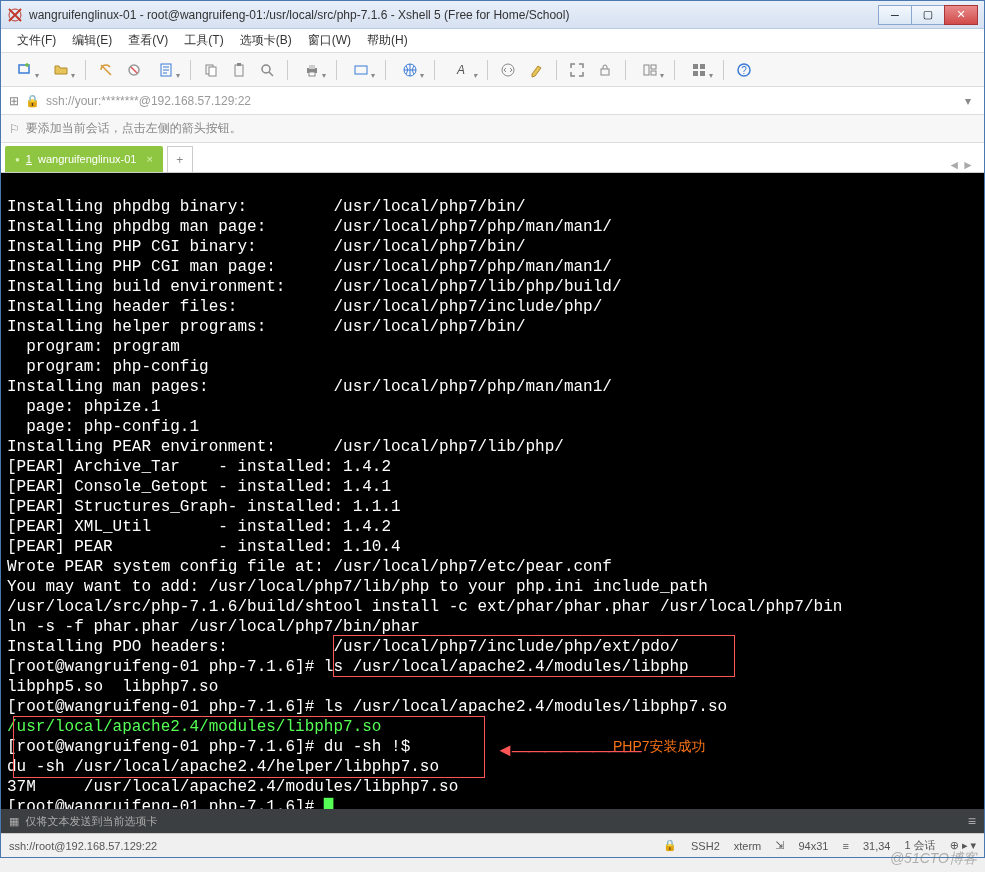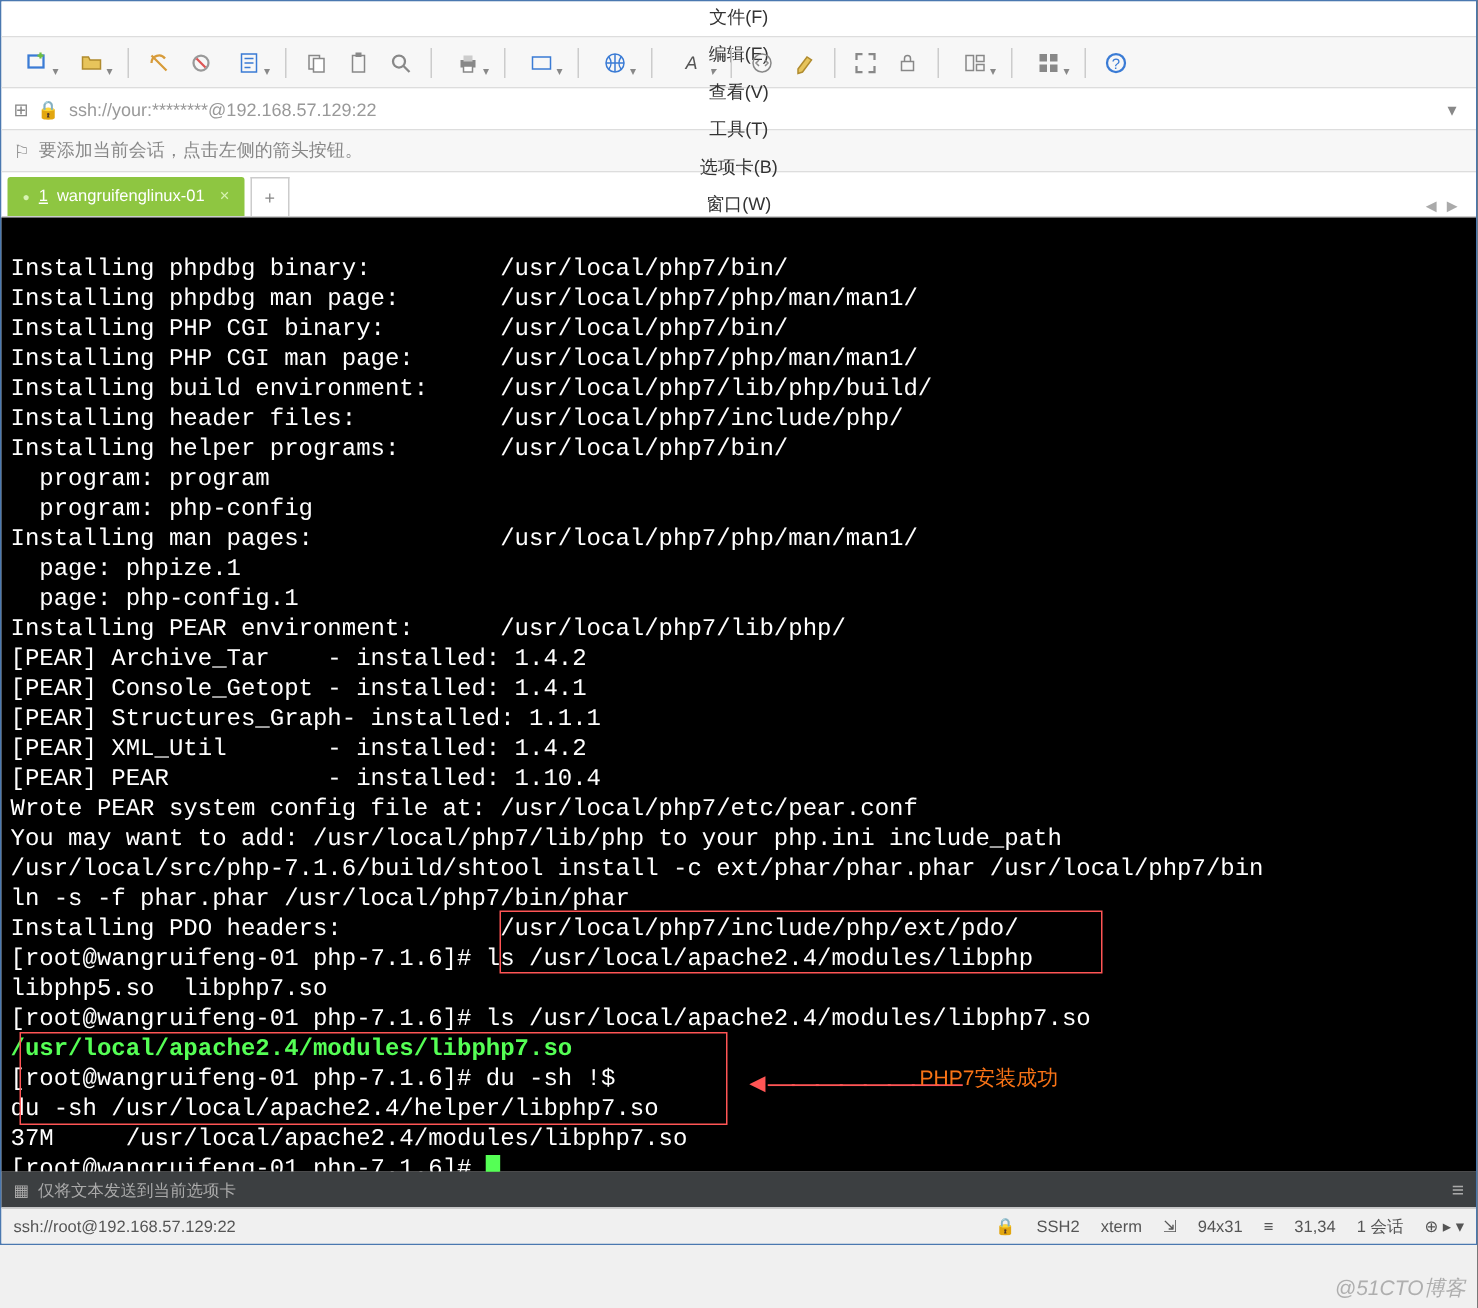--- a/index.html
+++ b/index.html
@@ -37,21 +37,20 @@
 }
 .win-btn.close { background: linear-gradient(to bottom, #e88b8b 0%, #d24a4a 100%); border-color: #a83636; color: #fff; }
 .menubar {
   height: 24px;
   background: #fff;
   display: flex;
   align-items: center;
   padding: 0 10px;
   gap: 4px;
   border-bottom: 1px solid #ddd;
-  flex-direction: column;
 }
 .menu-item { padding: 2px 6px; color: #333; }
 .toolbar {
   height: 34px;
   background: #f7f7f7;
   border-bottom: 1px solid #ddd;
   display: flex;
   align-items: center;
   padding: 0 8px;
   gap: 4px;
@@ -130,21 +129,21 @@
   font-family: "Consolas", "Courier New", monospace;
   font-size: 16px;
   line-height: 20px;
   padding: 4px 6px;
   height: 636px;
   overflow: hidden;
   white-space: pre;
   position: relative;
 }
 .t-green { color: #55ff55; }
-.t-bold { font-weight: bold; }
+.t-bold { font-weight: normal; }
 .t-cursor { background: #55ff55; color: #55ff55; }
 .red-box1 {
   position: absolute;
   border: 1px solid #ff5555;
   left: 332px;
   top: 462px;
   width: 402px;
   height: 42px;
   pointer-events: none;
 }
@@ -205,20 +204,34 @@
   color: rgba(120,120,120,0.55);
   font-size: 14px;
   font-style: italic;
 }
 </style>
 </head>
 <body>
 
 <div class="window-frame">
 
+  <div class="titlebar">
+    <span class="app-icon">
+      <svg viewBox="0 0 16 16" width="16" height="16">
+          <path fill="#c0392b" d="M2 2l12 12M14 2L2 14" stroke="#c0392b" stroke-width="2"></path>
+          <circle cx="8" cy="8" r="6" fill="none" stroke="#c0392b" stroke-width="1"></circle>
+        </svg>
+    </span>
+    <span class="title-text">wangruifenglinux-01 - root@wangruifeng-01:/usr/local/src/php-7.1.6 - Xshell 5 (Free for Home/School)</span>
+    <div class="win-controls">
+      <div class="win-btn">─</div>
+      <div class="win-btn">▢</div>
+      <div class="win-btn close">✕</div>
+    </div>
+  </div>
 
   <div class="menubar">
     <span class="menu-item">文件(F)</span>
     <span class="menu-item">编辑(E)</span>
     <span class="menu-item">查看(V)</span>
     <span class="menu-item">工具(T)</span>
     <span class="menu-item">选项卡(B)</span>
     <span class="menu-item">窗口(W)</span>
     <span class="menu-item">帮助(H)</span>
   </div>

